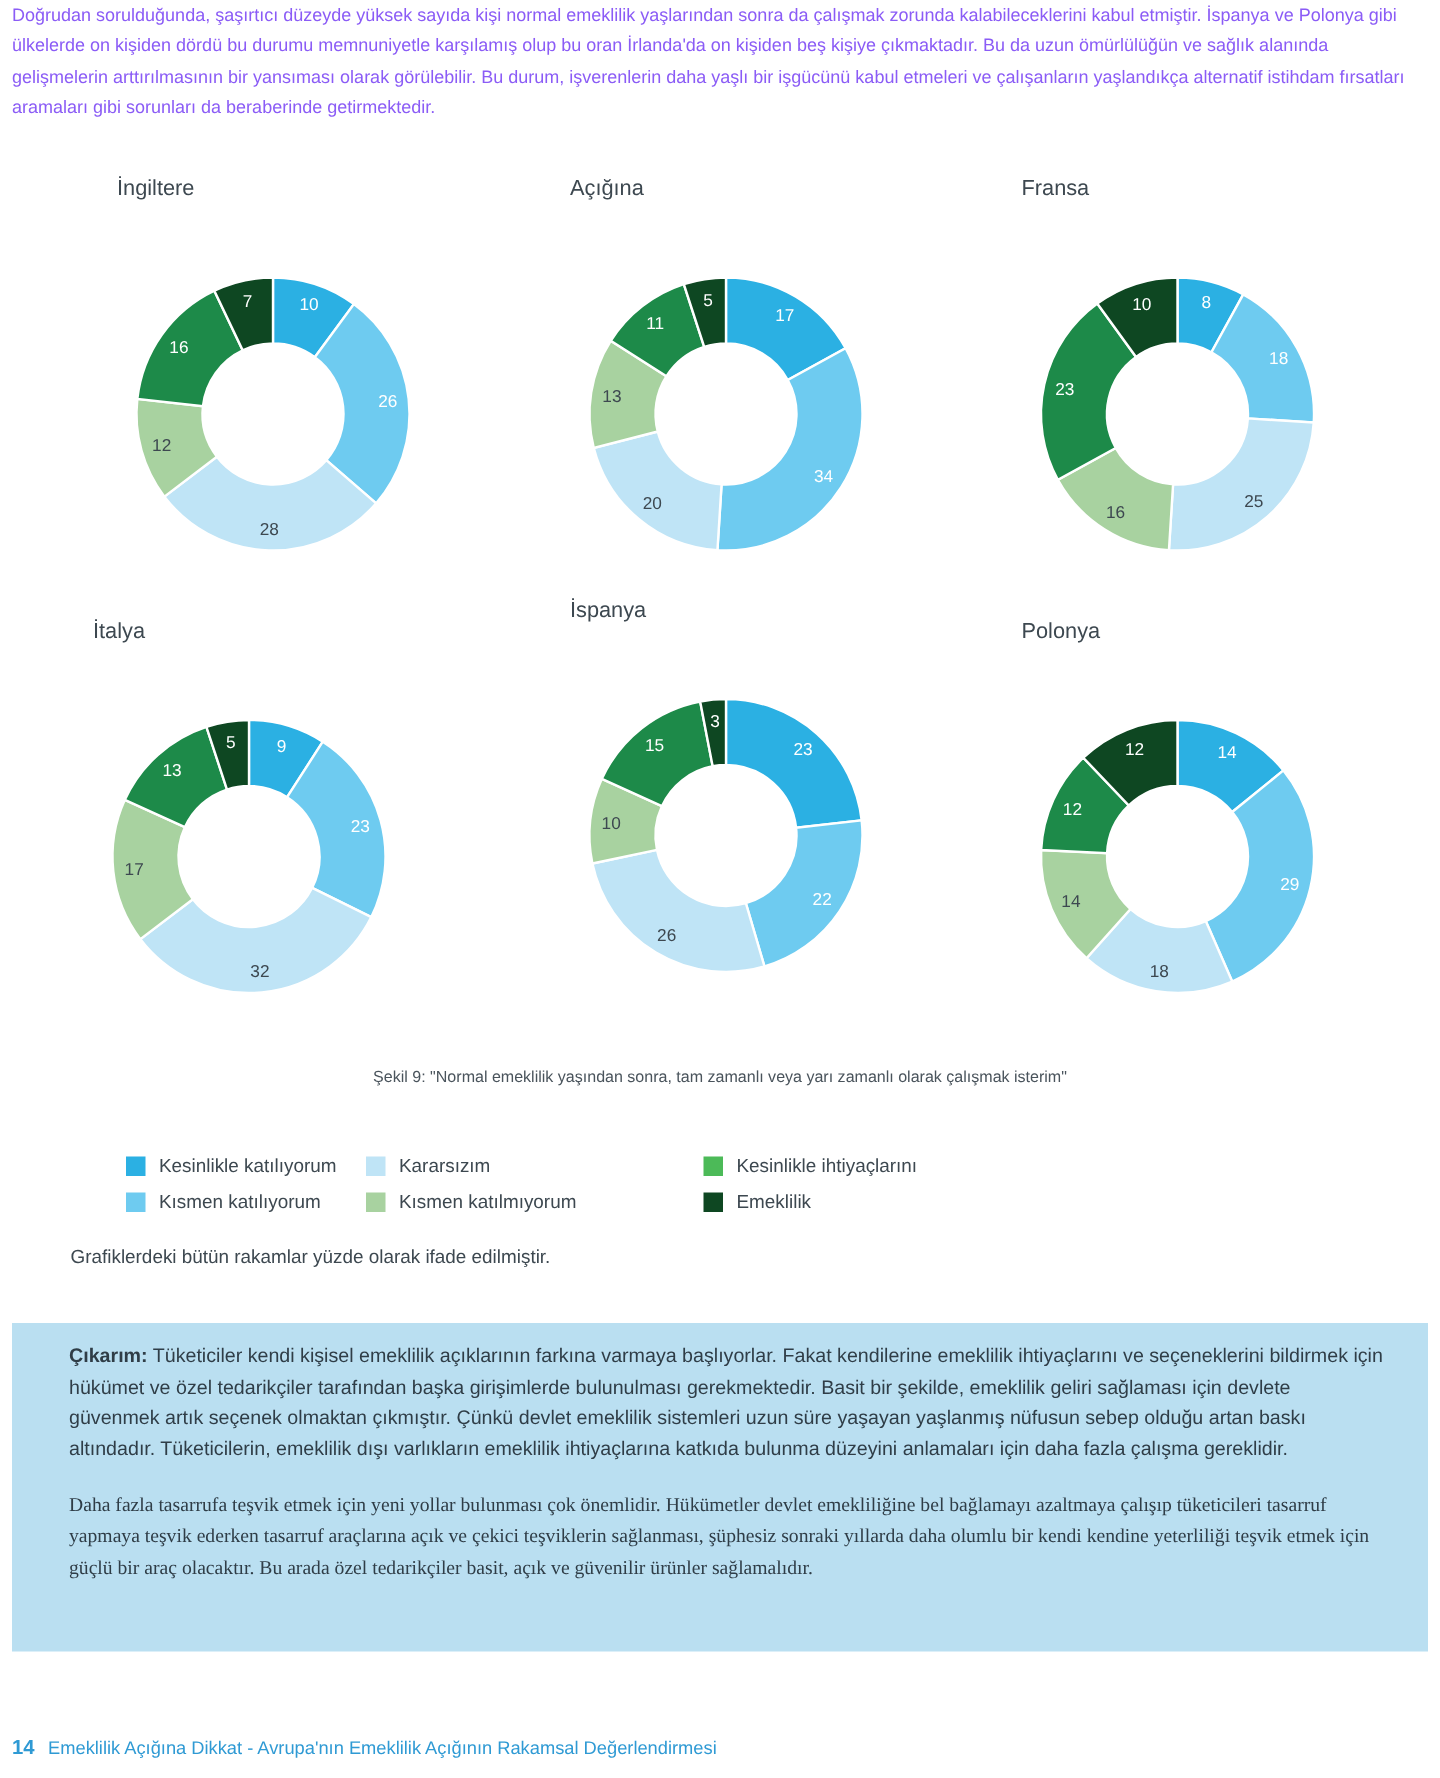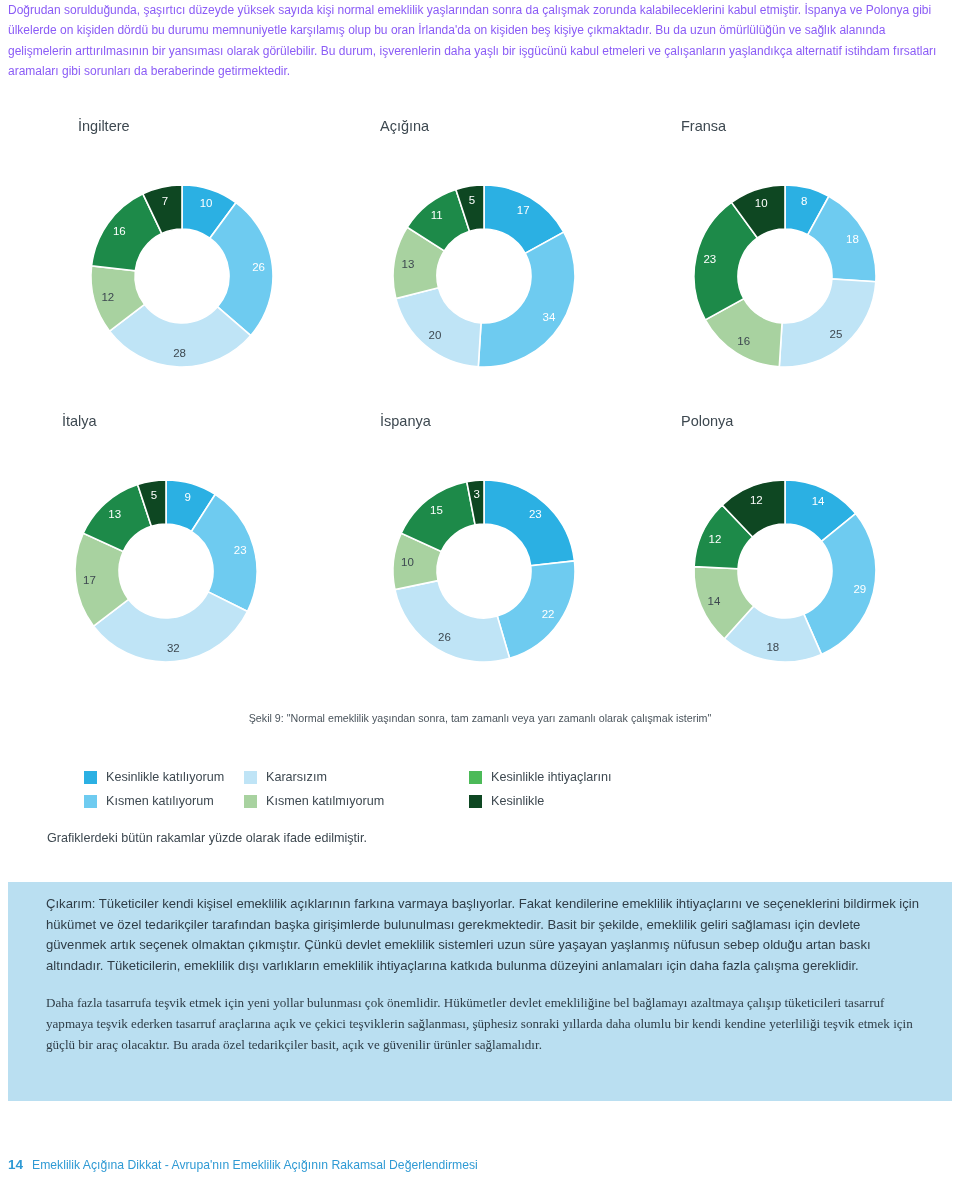--- a/index.html
+++ b/index.html
@@ -129,21 +129,21 @@
     margin: 0;
     font-size: 13.1px;
     line-height: 20.6px;
     color: #2f3d47;
   }
   #callout p.second {
     margin-top: 17px;
     font-family: Liberation Serif, serif;
   }
   .bold-lead {
-    font-weight: normal;
+    font-weight: bold;
   }
 
   
   #footer {
     position: absolute;
     left: 8px;
     top: 1157px;
     display: flex;
     align-items: baseline;
   }
@@ -234,21 +234,21 @@
           <text x="137.31931533442207" y="210.6513380381275" text-anchor="middle" class="seg-label" fill="#3d4850">32</text>
           <path d="M 57.585672511694256 185.11048152952765 A 91 91 0 0 1 47.223488422738825 92.19723381682833 L 87.24729621833764 110.47549438891133 A 47 47 0 0 0 92.59919349505088 158.46365529547032 Z" fill="#a8d2a0" stroke="#ffffff" stroke-width="1.6"></path>
           <text x="53.47443823648342" y="142.53454139237783" text-anchor="middle" class="seg-label" fill="#3d4850">17</text>
           <path d="M 47.223488422738825 92.19723381682833 A 91 91 0 0 1 101.60495644143768 43.54352828557397 L 115.3344280521711 85.34665746617557 A 47 47 0 0 0 87.24729621833764 110.47549438891133 Z" fill="#1d8a49" stroke="#ffffff" stroke-width="1.6"></path>
           <text x="78.65878696024554" y="76.61463737496689" text-anchor="middle" class="seg-label" fill="#ffffff">13</text>
           <path d="M 101.60495644143768 43.54352828557397 A 91 91 0 0 1 129.99999999999997 39 L 130 83 A 47 47 0 0 0 115.3344280521711 85.34665746617557 Z" fill="#0e4722" stroke="#ffffff" stroke-width="1.6"></path>
           <text x="117.8338925100521" y="57.96720557191763" text-anchor="middle" class="seg-label" fill="#ffffff">5</text>
         </svg>
       </div>
     </div>
-    <div class="chart-cell" style="left: 332px; top: 295px;">
+    <div class="chart-cell" style="left: 332px; top: 281px;">
       <div class="chart-title">İspanya</div>
       <div class="donut-wrap">
         <svg width="260" height="260" viewBox="0 0 260 260">
           <path d="M 130 39 A 91 91 0 0 1 220.4393002659741 119.913723809008 L 176.71040782967896 124.79060460465249 A 47 47 0 0 0 130 83 Z" fill="#2bb0e3" stroke="#ffffff" stroke-width="1.6"></path>
           <text x="181.34121303975445" y="76.61463737496689" text-anchor="middle" class="seg-label" fill="#ffffff">23</text>
           <path d="M 220.4393002659741 119.913723809008 A 91 91 0 0 1 155.63766267257012 217.31386059891926 L 143.2414301715472 175.09616975988138 A 47 47 0 0 0 176.71040782967896 124.79060460465249 Z" fill="#6ecbf0" stroke="#ffffff" stroke-width="1.6"></path>
           <text x="194.1078788068774" y="176.65184491769048" text-anchor="middle" class="seg-label" fill="#ffffff">22</text>
           <path d="M 155.63766267257012 217.31386059891926 A 91 91 0 0 1 40.928977394455146 148.63740679393237 L 83.9962850279054 139.62591339906396 A 47 47 0 0 0 143.2414301715472 175.09616975988138 Z" fill="#bfe4f6" stroke="#ffffff" stroke-width="1.6"></path>
           <text x="90.4468408488477" y="200.06472281909322" text-anchor="middle" class="seg-label" fill="#3d4850">26</text>
           <path d="M 40.928977394455146 148.63740679393237 A 91 91 0 0 1 47.223488422738825 92.19723381682833 L 87.24729621833764 110.47549438891133 A 47 47 0 0 0 83.9962850279054 139.62591339906396 Z" fill="#a8d2a0" stroke="#ffffff" stroke-width="1.6"></path>
@@ -302,21 +302,21 @@
       <div class="legend-item c0">
         <span class="legend-swatch" style="background: rgb(110, 203, 240);"></span>
         <span class="legend-text">Kısmen katılıyorum</span>
       </div>
       <div class="legend-item c1">
         <span class="legend-swatch" style="background: rgb(168, 210, 160);"></span>
         <span class="legend-text">Kısmen katılmıyorum</span>
       </div>
       <div class="legend-item c2">
         <span class="legend-swatch" style="background: rgb(14, 71, 34);"></span>
-        <span class="legend-text">Kesinlikle</span>
+        <span class="legend-text">Emeklilik</span>
       </div>
     </div>
   </div>
 
 <div id="note">Grafiklerdeki bütün rakamlar yüzde olarak ifade edilmiştir.</div>
 
 <div id="callout">
   <p><span class="bold-lead">Çıkarım:</span><span> Tüketiciler kendi kişisel emeklilik açıklarının farkına varmaya başlıyorlar. Fakat kendilerine emeklilik ihtiyaçlarını ve seçeneklerini bildirmek için hükümet ve özel tedarikçiler tarafından başka girişimlerde bulunulması gerekmektedir. Basit bir şekilde, emeklilik geliri sağlaması için devlete güvenmek artık seçenek olmaktan çıkmıştır. Çünkü devlet emeklilik sistemleri uzun süre yaşayan yaşlanmış nüfusun sebep olduğu artan baskı altındadır. Tüketicilerin, emeklilik dışı varlıkların emeklilik ihtiyaçlarına katkıda bulunma düzeyini anlamaları için daha fazla çalışma gereklidir.</span></p>
   <p class="second">Daha fazla tasarrufa teşvik etmek için yeni yollar bulunması çok önemlidir. Hükümetler devlet emekliliğine bel bağlamayı azaltmaya çalışıp tüketicileri tasarruf yapmaya teşvik ederken tasarruf araçlarına açık ve çekici teşviklerin sağlanması, şüphesiz sonraki yıllarda daha olumlu bir kendi kendine yeterliliği teşvik etmek için güçlü bir araç olacaktır. Bu arada özel tedarikçiler basit, açık ve güvenilir ürünler sağlamalıdır.</p>
 </div>

